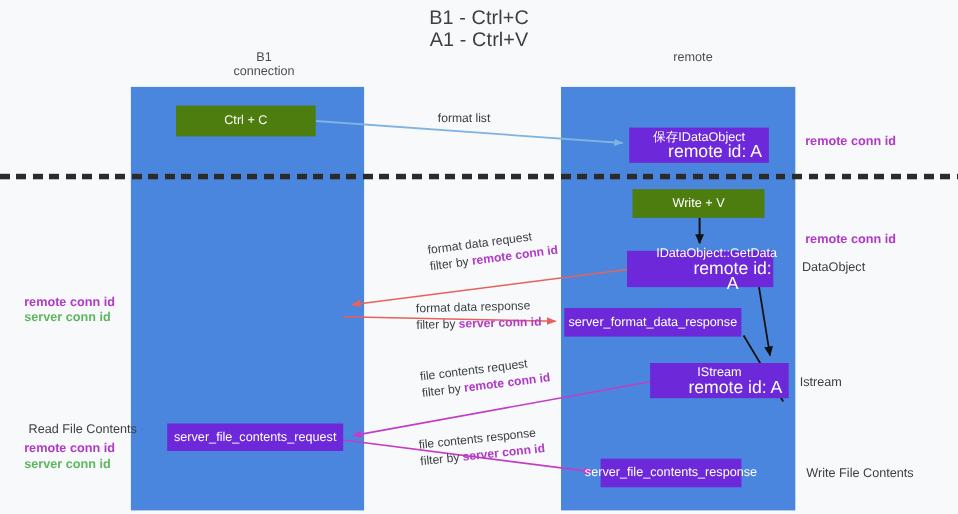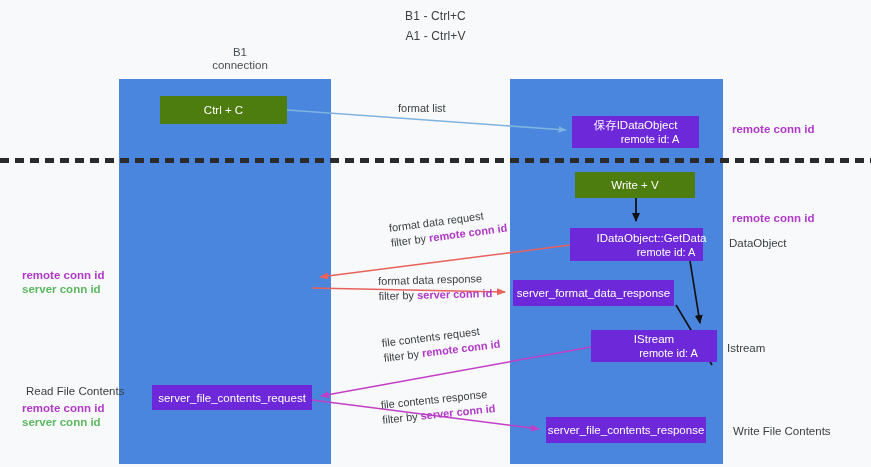--- a/index.html
+++ b/index.html
@@ -20,21 +20,21 @@
     width: 871px;
     height: 467px;
   }
   .abs { position: absolute; }
 
   
   #title-block {
     left: 0; top: 6px;
     width: 871px;
     text-align: center;
-    font-size: 12px;
+    font-size: 18px;
     line-height: 20px;
     color: #3c4043;
     letter-spacing: .1px;
   }
 
   
   .col-header {
     text-align: center;
     font-size: 11.5px;
     line-height: 13px;
@@ -57,31 +57,31 @@
     flex-direction: column;
     align-items: center;
     justify-content: center;
     color: #ffffff;
     text-align: center;
     font-size: 11.5px;
     line-height: 14px;
   }
   .node.green { background: #4d7c0f; }
   .node.orange { background: #6d28d9; }
-  .node .line2 { font-size: 11px; margin-left: 29px; }
+  .node .line2 { font-size: 16px; margin-left: 29px; }
 
   #node-ctrlc { left: 160px; top: 96px; width: 127px; height: 28px; }
   #node-idataobject { left: 572px; top: 116px; width: 127px; height: 32px; }
   #node-ctrlv { left: 575px; top: 172px; width: 120px; height: 26px; }
   #node-getdata { left: 570px; top: 228px; width: 133px; height: 33px; padding-left: 30px; }
   #node-fmt-req { left: 152px; top: 268px; width: 160px; height: 26px; }
   #node-fmt-resp { left: 513px; top: 280px; width: 161px; height: 26px; }
   #node-istream { left: 591px; top: 330px; width: 126px; height: 32px; }
   #node-file-req { left: 152px; top: 385px; width: 160px; height: 25px; }
-  #node-file-resp { left: 546px; top: 417px; width: 160px; height: 26px; }
+  #node-file-resp { left: 546px; top: 417px; width: 128px; height: 26px; }
 
   
   .side-label {
     font-size: 11.5px;
     line-height: 14px;
   }
   .purple { color: #b039c8; font-weight: bold; }
   .green-txt { color: #5cb860; font-weight: bold; }
   .plain { color: #3c4043; }
 
@@ -148,20 +148,21 @@
   <div id="title-block" class="abs">
     <div>B1 - Ctrl+C</div>
     <div>A1 - Ctrl+V</div>
   </div>
 
   <div id="hdr-b1" class="abs col-header">
     <div>B1</div>
     <div>connection</div>
   </div>
   <div id="hdr-a1" class="abs col-header">
+    <div>remote</div>
   </div>
 
   <div id="lane-b1" class="abs lane"></div>
   <div id="lane-a1" class="abs lane"></div>
 
   <svg id="arrows" class="abs" viewBox="0 0 871 467" xmlns="http://www.w3.org/2000/svg">
     <defs>
       <marker id="ah-blue" markerWidth="9" markerHeight="9" refX="7.5" refY="3.2" orient="auto" markerUnits="userSpaceOnUse">
         <path d="M0,0 L8,3.2 L0,6.4 z" fill="#7fb3e0"></path>
       </marker>

